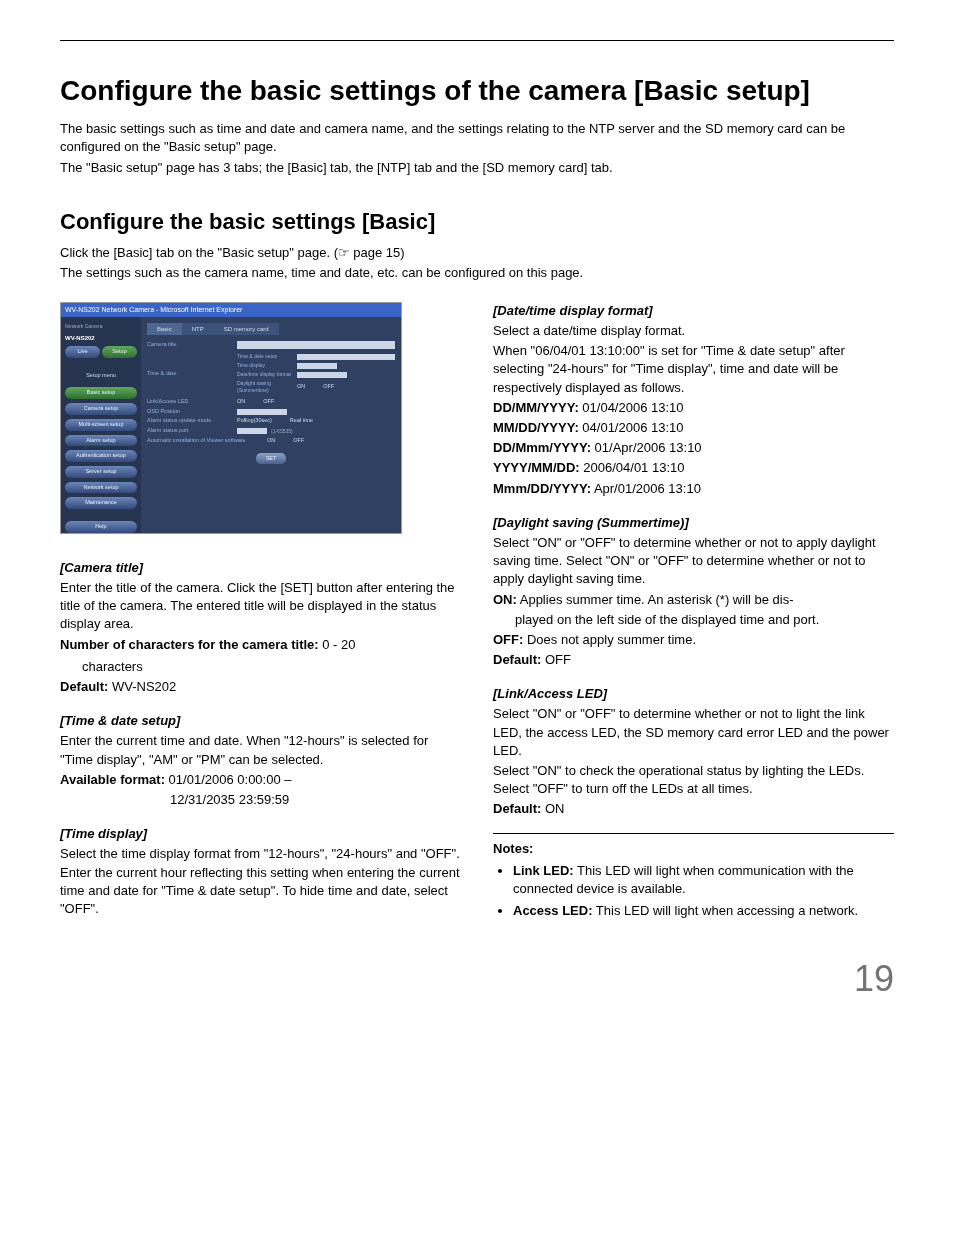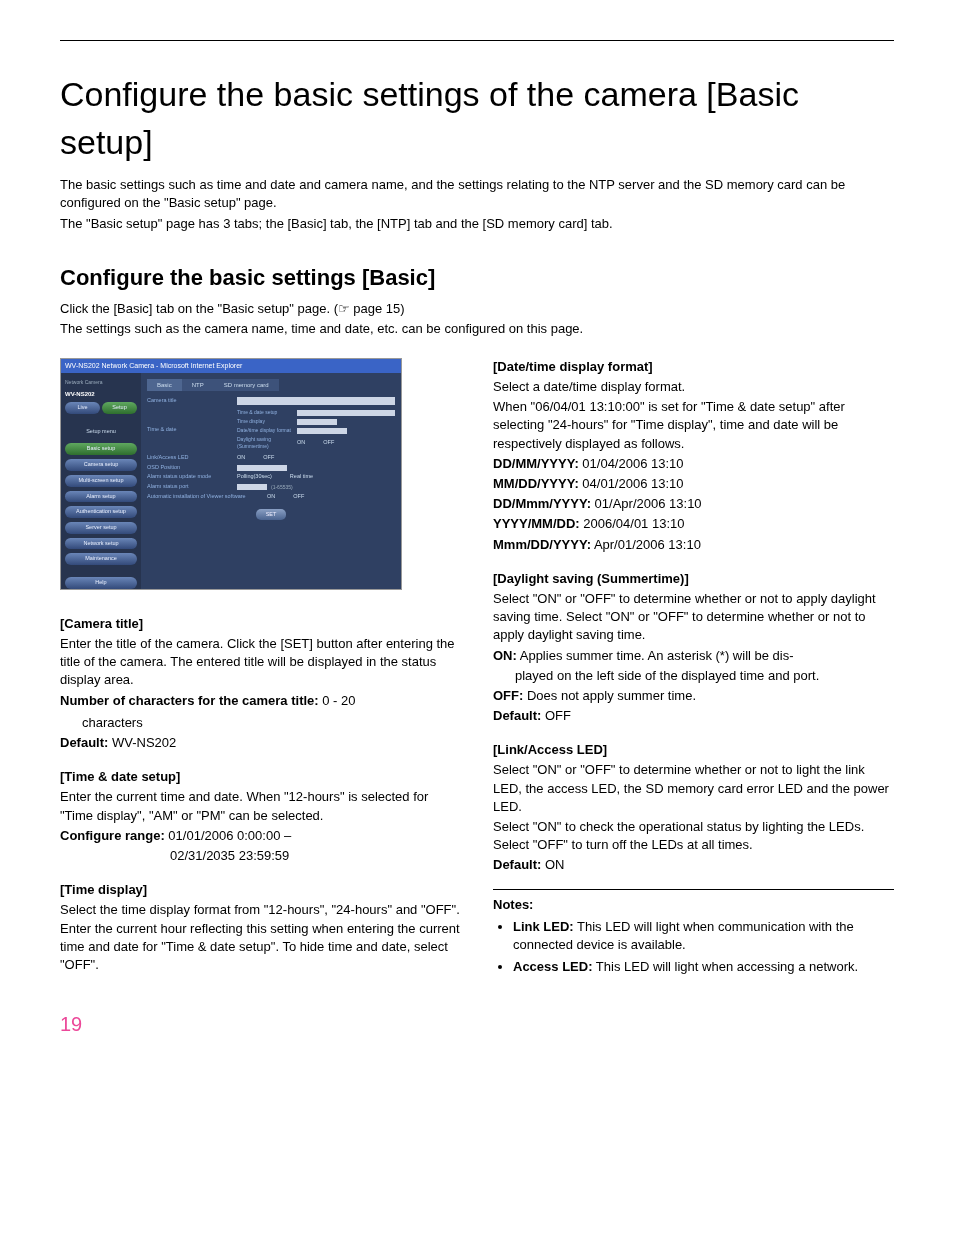--- a/index.html
+++ b/index.html
@@ -15,22 +15,22 @@
     max-width: 834px;
     margin: 0 auto;
     position: relative;
   }
   hr.rule {
     border: none;
     border-top: 1px solid #000;
     margin: 0 0 30px 0;
   }
   h1 {
-    font-size: 34px;
-    font-weight: normal;
+    font-size: 28px;
+    font-weight: bold;
     margin: 0 0 10px 0;
   }
   h2 {
     font-size: 22px;
     font-weight: bold;
     margin: 30px 0 6px 0;
   }
   .intro p { margin: 2px 0; }
   .columns {
     display: flex;
@@ -80,32 +80,33 @@
   .screenshot .tab.on { background:#4e6690; }
   .screenshot .form { margin-top:6px; }
   .screenshot .row { display:flex; margin:2px 0; align-items:center; }
   .screenshot .label { width:90px; color:#8fb0e0; font-size:5.5px; }
   .screenshot .ctrl { flex:1; background:#cdd6e6; height:8px; }
   .screenshot .radios { flex:1; font-size:5.5px; color:#cde; display:flex; gap:18px; }
   .screenshot .setbtn {
     margin:8px auto 0; width:30px; background:linear-gradient(#8aa0c4,#4a638f);
     border-radius:5px; text-align:center; font-size:5.5px; padding:2px 0; color:#eef;
   }
-  .section-h { font-weight: bold; margin: 16px 0 2px 0; }
+  .section-h { font-weight: bold; margin: 16px 0 2px 0; font-style: italic; }
   p { margin: 2px 0; }
   .indent { padding-left: 22px; }
   .item { margin-bottom: 4px; }
   .notes-hr { border:none; border-top:1px solid #000; margin: 14px 0 6px 0; }
   ul { margin: 4px 0; padding-left: 20px; }
   li { margin-bottom: 4px; }
   .pagenum {
     position: relative;
-    font-size: 20px;
+    text-align: right;
+    font-size: 36px;
     margin-top: 30px;
-    color: #ec4899;
+    color: #737373;
   }
   .b { font-weight: bold; }
 </style>
 </head>
 <body>
 
 <div class="page">
   <hr class="rule">
 
   <h1>Configure the basic settings of the camera [Basic setup]</h1>
@@ -215,22 +216,22 @@
       </div>
 
       <div class="section-h">[Camera title]</div>
       <p>Enter the title of the camera. Click the [SET] button after entering the title of the camera. The entered title will be displayed in the status display area.</p>
       <p class="item"><span class="b">Number of characters for the camera title:</span><span> 0 - 20</span></p>
       <p class="indent">characters</p>
       <p><span class="b">Default:</span><span> WV-NS202</span></p>
 
       <div class="section-h">[Time &amp; date setup]</div>
       <p>Enter the current time and date. When "12-hours" is selected for "Time display", "AM" or "PM" can be selected.</p>
-      <p><span class="b">Configure range:</span><span> 01/01/2006 0:00:00 –</span></p>
-      <p class="indent" style="padding-left:110px">02/31/2035 23:59:59</p>
+      <p><span class="b">Available format:</span><span> 01/01/2006 0:00:00 –</span></p>
+      <p class="indent" style="padding-left:110px">12/31/2035 23:59:59</p>
 
       <div class="section-h">[Time display]</div>
       <p>Select the time display format from "12-hours", "24-hours" and "OFF". Enter the current hour reflecting this setting when entering the current time and date for "Time &amp; date setup". To hide time and date, select "OFF".</p>
     </div>
 
     <div class="col">
       <div class="section-h" style="margin-top:0">[Date/time display format]</div>
       <p>Select a date/time display format.</p>
       <p>When "06/04/01 13:10:00" is set for "Time &amp; date setup" after selecting "24-hours" for "Time display", time and date will be respectively displayed as follows.</p>
 

